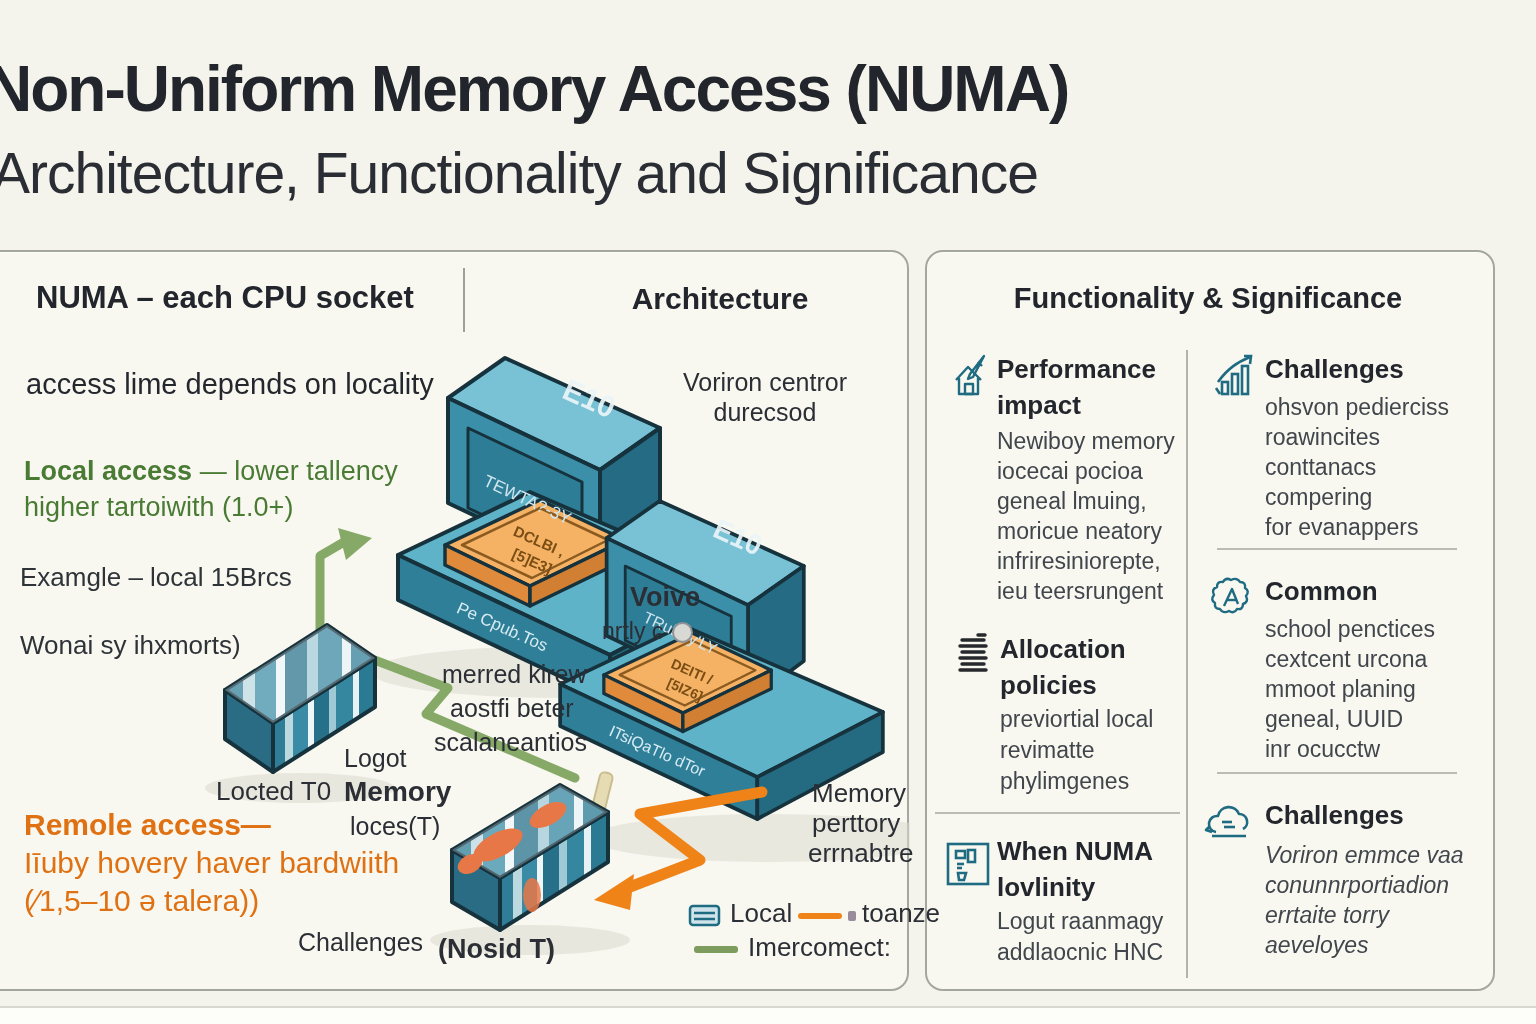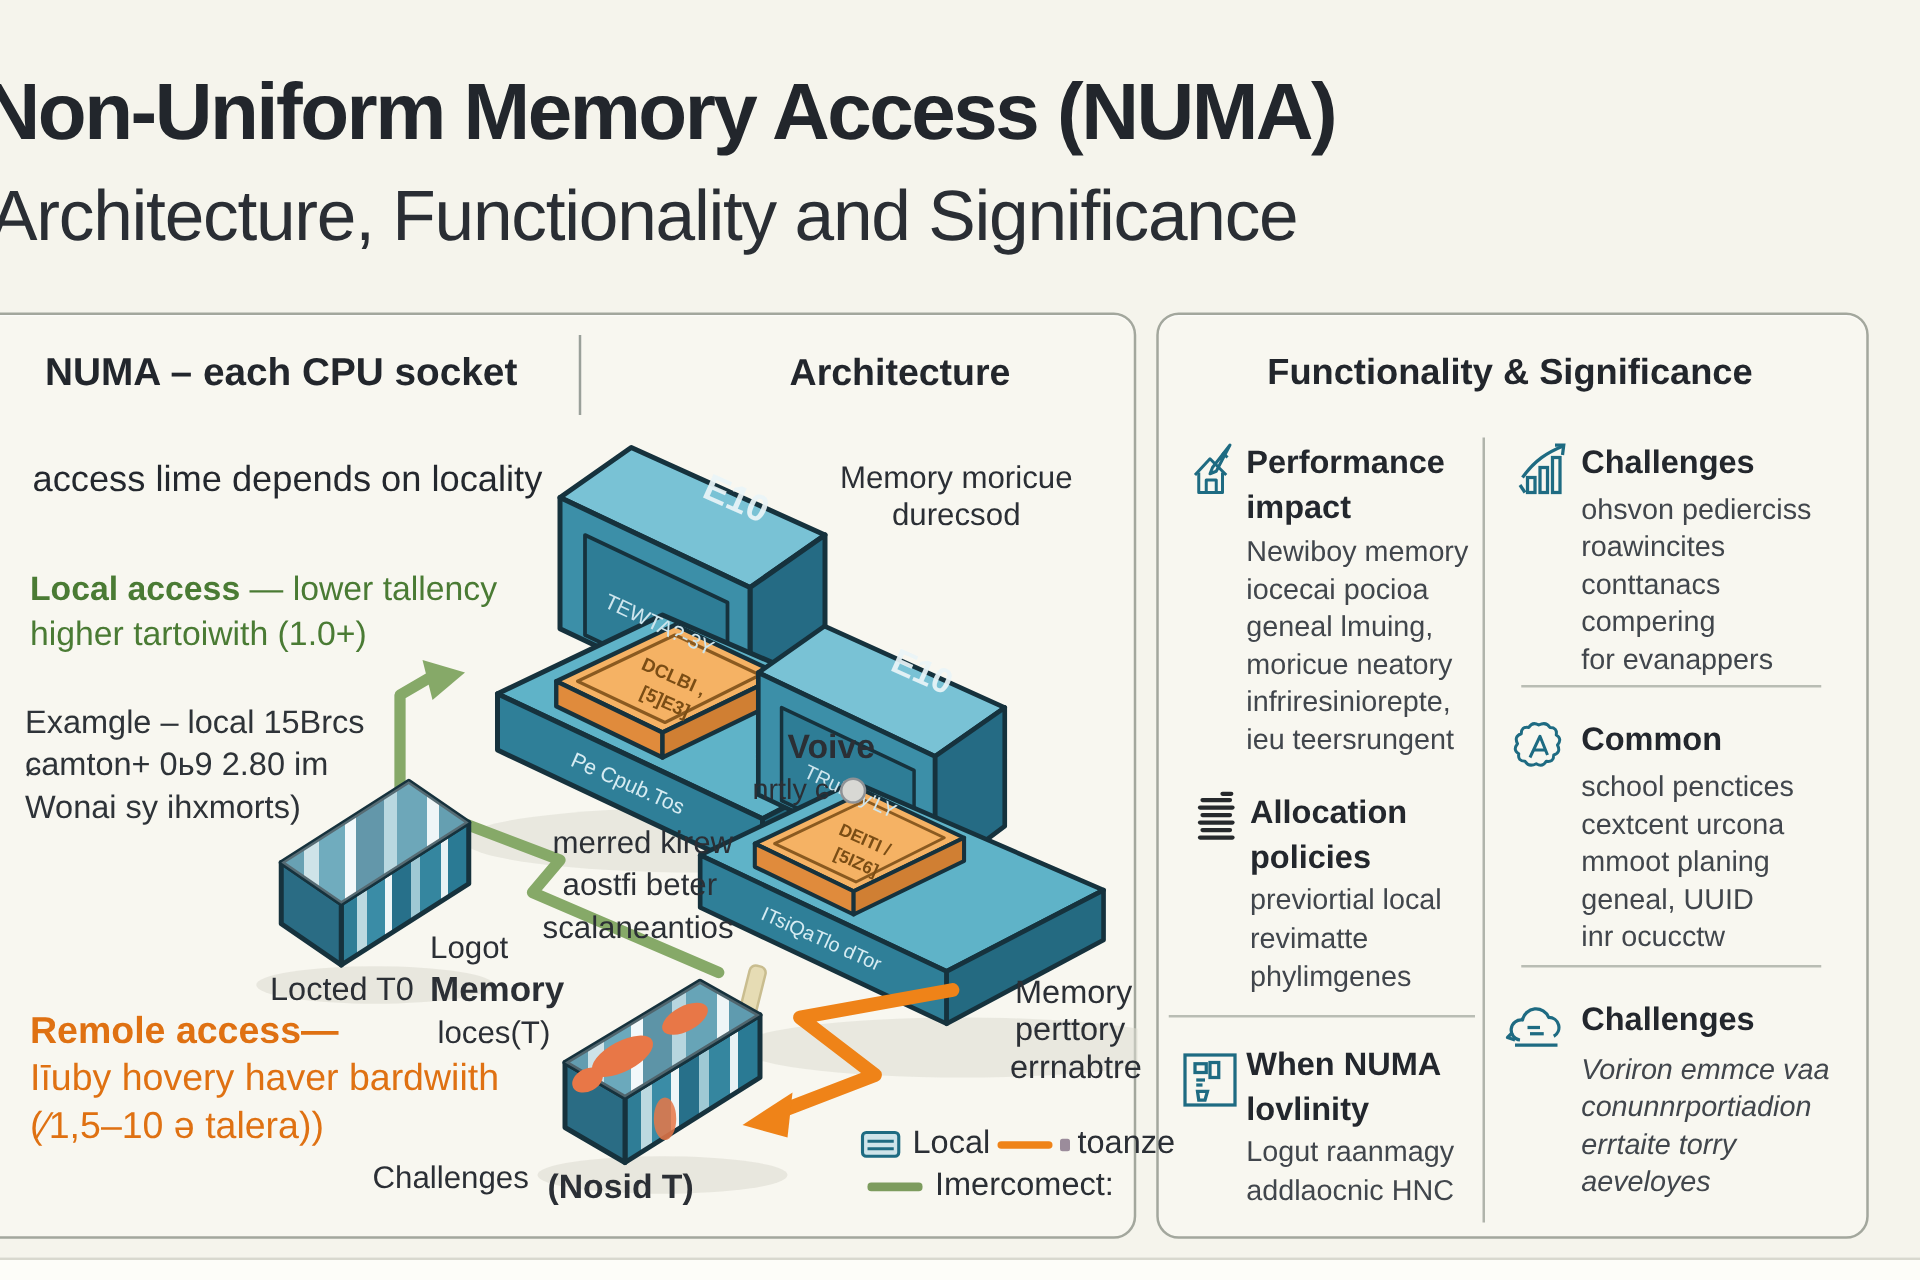--- a/index.html
+++ b/index.html
@@ -51,21 +51,20 @@
   <div class="panel" style="left:925px;top:250px;width:566px;height:737px;"></div>
   <div class="vline" style="left:463px;top:268px;height:64px;"></div>
 
   <div class="abs lp-head" style="left:36px;top:280px;">NUMA – each CPU socket</div>
   <div class="abs lp-sub" style="left:26px;top:368px;">access lime depends on locality</div>
 
   <div class="abs green" style="left:24px;top:456px;"><b>Local access</b><span> — lower tallency</span></div>
   <div class="abs green" style="left:24px;top:492px;">higher tartoiwith (1.0+)</div>
 
   <div class="abs blacksmall" style="left:20px;top:562px;">Examgle – local 15Brcs</div>
-  <div class="abs blacksmall" style="left:20px;top:596px;">ɕamton+ 0ь9 2.80 im</div>
   <div class="abs blacksmall" style="left:20px;top:630px;">Wonai sy ihxmorts)</div>
 
   <div class="abs orange bold" style="left:24px;top:808px;">Remole access—</div>
   <div class="abs orange" style="left:24px;top:846px;">Iīuby hovery haver bardwiith</div>
   <div class="abs orange" style="left:24px;top:884px;">(∕1,5–10 ǝ talera))</div>
 
   <div class="abs arch-head" style="left:570px;top:282px;width:300px;">Architecture</div>
 
   <svg class="abs" style="left:0;top:330px;" width="910" height="660" viewBox="0 330 910 660">
     <defs>
@@ -152,21 +151,21 @@
         <ellipse cx="548" cy="815" rx="20" ry="10" transform="rotate(-28 548 815)"></ellipse>
         <ellipse cx="470" cy="864" rx="13" ry="9" transform="rotate(-28 470 864)"></ellipse>
         <ellipse cx="532" cy="895" rx="9" ry="17" opacity=".85"></ellipse>
       </g>
     </g>
 
     <polyline points="762,792 640,814 700,860 622,890" fill="none" stroke="#ef8318" stroke-width="11" stroke-linejoin="round" stroke-linecap="round"></polyline>
     <polygon points="594,900 634,874 630,910" fill="#ef8318"></polygon>
   </svg>
 
-  <div class="abs dlabel c" style="left:650px;top:368px;width:230px;font-size:25px;">Memory moricue</div>
+  <div class="abs dlabel c" style="left:650px;top:368px;width:230px;font-size:25px;">Voriron centror</div>
   <div class="abs dlabel c" style="left:650px;top:398px;width:230px;font-size:25px;">durecsod</div>
 
   <div class="abs dlabel" style="left:630px;top:582px;font-size:27px;font-weight:600;">Voive</div>
   <div class="abs dlabel" style="left:602px;top:618px;font-size:23px;">nrtly ɕ</div>
   <div class="graycircle" style="left:672px;top:622px;"></div>
 
   <div class="abs dlabel" style="left:442px;top:660px;">merred kirew</div>
   <div class="abs dlabel" style="left:450px;top:694px;">aostfi beter</div>
   <div class="abs dlabel" style="left:434px;top:728px;">scalaneantios</div>
 

